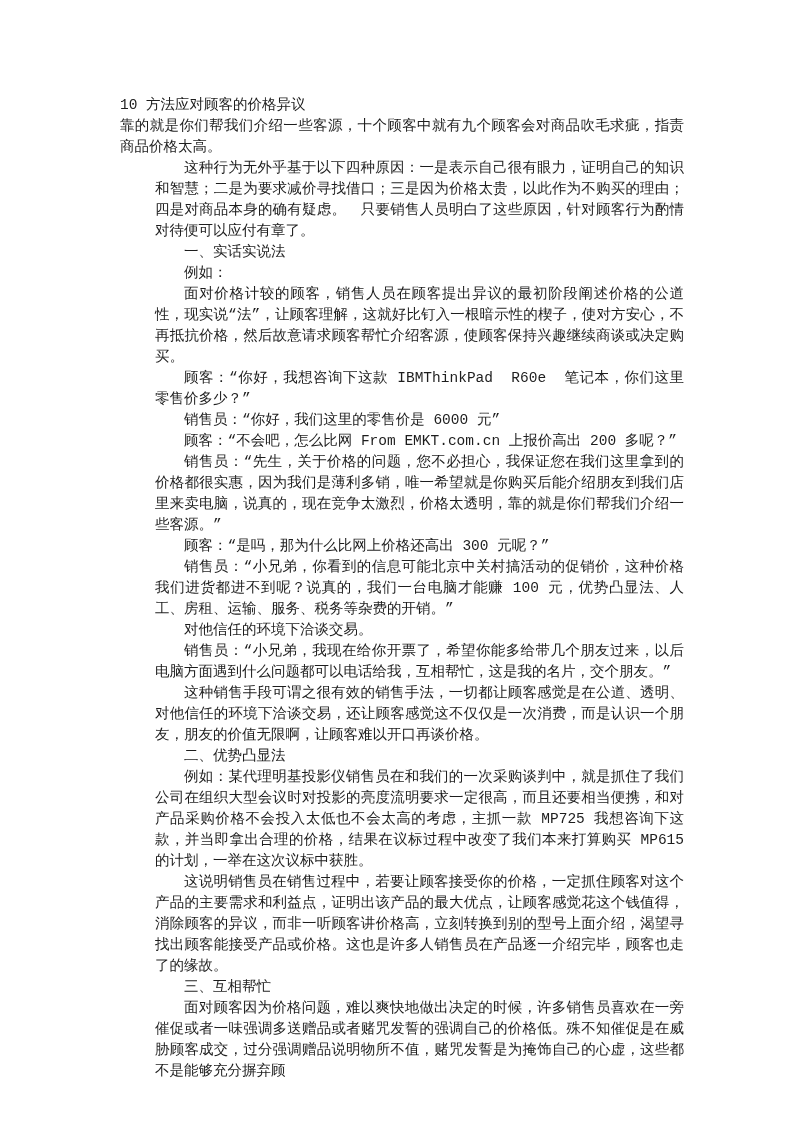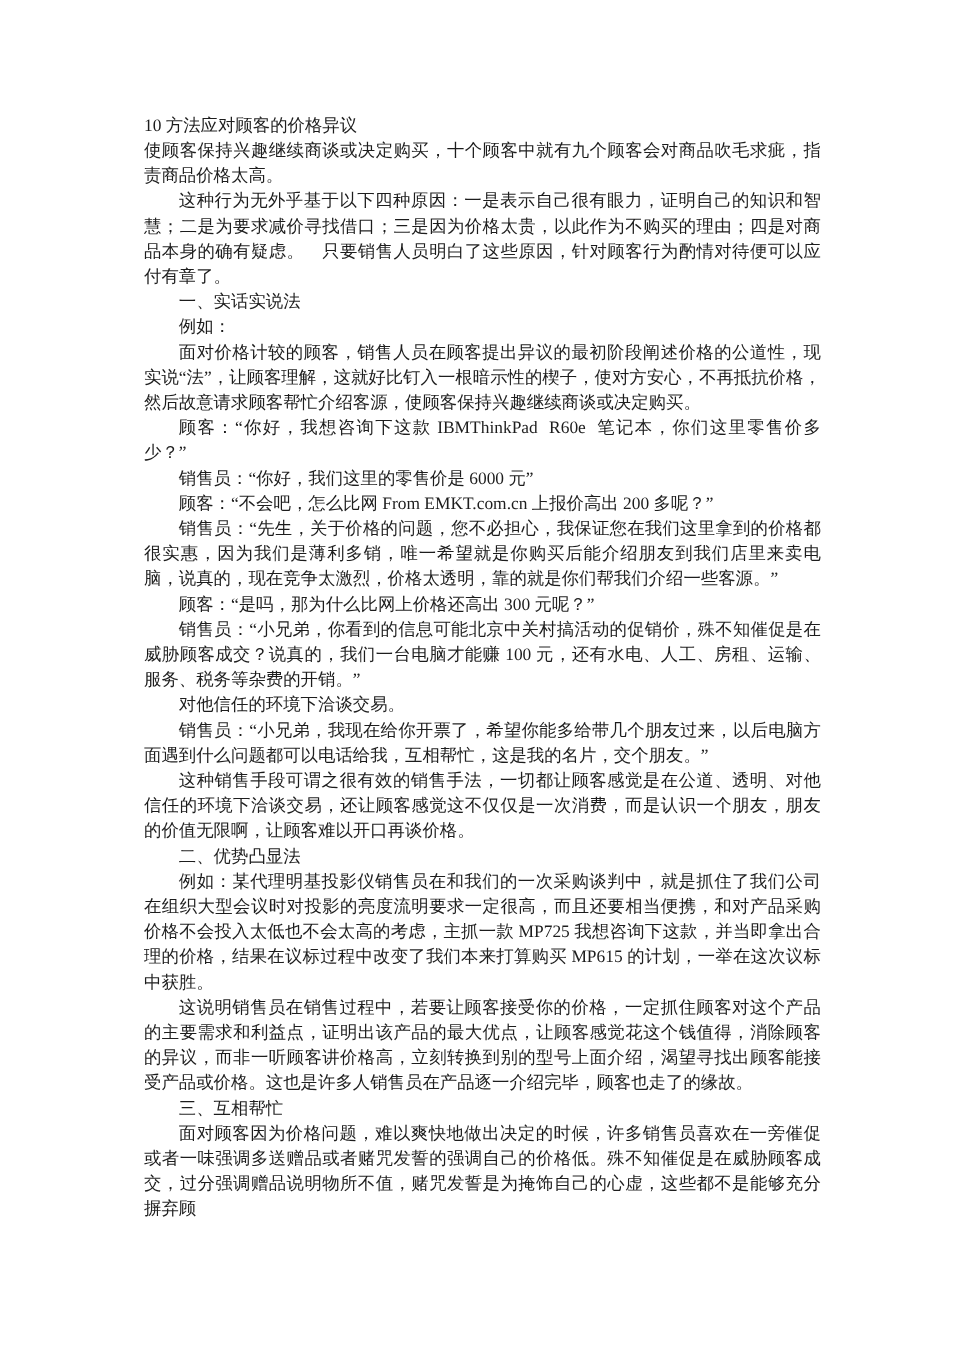--- a/index.html
+++ b/index.html
@@ -6,59 +6,60 @@
     margin: 0;
     padding: 0;
     background: #ffffff;
   }
   .page {
     position: relative;
     width: 694px;
     height: 1132px;
     background: #ffffff;
     overflow: hidden;
-    font-family: Liberation Serif, serif;
+    font-family: Liberation Mono, monospace;
   }
   .content {
     position: absolute;
     left: 120px;
     top: 95px;
     width: 564px;
   }
   .content p {
     margin: 0;
     padding: 0;
     font-size: 14.5px;
     line-height: 21px;
     color: #1d1d1d;
     text-align: justify;
     word-break: break-word;
   }
   .content p.indent {
     text-indent: 2em;
+    margin-left: 35px;
   }
 </style>
 </head>
 <body>
 
 <div class="page">
   <div class="content">
     <p>10 方法应对顾客的价格异议</p>
     <div id="paragraphs">
-        <p>使顾客保持兴趣继续商谈或决定购买，十个顾客中就有九个顾客会对商品吹毛求疵，指责商品价格太高。</p>
+        <p>靠的就是你们帮我们介绍一些客源，十个顾客中就有九个顾客会对商品吹毛求疵，指责商品价格太高。</p>
         <p class="indent">这种行为无外乎基于以下四种原因：一是表示自己很有眼力，证明自己的知识和智慧；二是为要求减价寻找借口；三是因为价格太贵，以此作为不购买的理由；四是对商品本身的确有疑虑。　只要销售人员明白了这些原因，针对顾客行为酌情对待便可以应付有章了。</p>
         <p class="indent">一、实话实说法</p>
         <p class="indent">例如：</p>
         <p class="indent">面对价格计较的顾客，销售人员在顾客提出异议的最初阶段阐述价格的公道性，现实说“法”，让顾客理解，这就好比钉入一根暗示性的楔子，使对方安心，不再抵抗价格，然后故意请求顾客帮忙介绍客源，使顾客保持兴趣继续商谈或决定购买。</p>
         <p class="indent">顾客：“你好，我想咨询下这款 IBMThinkPad&nbsp; R60e&nbsp; 笔记本，你们这里零售价多少？”</p>
         <p class="indent">销售员：“你好，我们这里的零售价是 6000 元”</p>
         <p class="indent">顾客：“不会吧，怎么比网 From EMKT.com.cn 上报价高出 200 多呢？”</p>
         <p class="indent">销售员：“先生，关于价格的问题，您不必担心，我保证您在我们这里拿到的价格都很实惠，因为我们是薄利多销，唯一希望就是你购买后能介绍朋友到我们店里来卖电脑，说真的，现在竞争太激烈，价格太透明，靠的就是你们帮我们介绍一些客源。”</p>
         <p class="indent">顾客：“是吗，那为什么比网上价格还高出 300 元呢？”</p>
-        <p class="indent">销售员：“小兄弟，你看到的信息可能北京中关村搞活动的促销价，殊不知催促是在威胁顾客成交？说真的，我们一台电脑才能赚 100 元，还有水电、人工、房租、运输、服务、税务等杂费的开销。”</p>
+        <p class="indent">销售员：“小兄弟，你看到的信息可能北京中关村搞活动的促销价，这种价格我们进货都进不到呢？说真的，我们一台电脑才能赚 100 元，优势凸显法、人工、房租、运输、服务、税务等杂费的开销。”</p>
         <p class="indent">对他信任的环境下洽谈交易。</p>
         <p class="indent">销售员：“小兄弟，我现在给你开票了，希望你能多给带几个朋友过来，以后电脑方面遇到什么问题都可以电话给我，互相帮忙，这是我的名片，交个朋友。”</p>
         <p class="indent">这种销售手段可谓之很有效的销售手法，一切都让顾客感觉是在公道、透明、对他信任的环境下洽谈交易，还让顾客感觉这不仅仅是一次消费，而是认识一个朋友，朋友的价值无限啊，让顾客难以开口再谈价格。</p>
         <p class="indent">二、优势凸显法</p>
         <p class="indent">例如：某代理明基投影仪销售员在和我们的一次采购谈判中，就是抓住了我们公司在组织大型会议时对投影的亮度流明要求一定很高，而且还要相当便携，和对产品采购价格不会投入太低也不会太高的考虑，主抓一款 MP725 我想咨询下这款，并当即拿出合理的价格，结果在议标过程中改变了我们本来打算购买 MP615 的计划，一举在这次议标中获胜。</p>
         <p class="indent">这说明销售员在销售过程中，若要让顾客接受你的价格，一定抓住顾客对这个产品的主要需求和利益点，证明出该产品的最大优点，让顾客感觉花这个钱值得，消除顾客的异议，而非一听顾客讲价格高，立刻转换到别的型号上面介绍，渴望寻找出顾客能接受产品或价格。这也是许多人销售员在产品逐一介绍完毕，顾客也走了的缘故。</p>
         <p class="indent">三、互相帮忙</p>
         <p class="indent">面对顾客因为价格问题，难以爽快地做出决定的时候，许多销售员喜欢在一旁催促或者一味强调多送赠品或者赌咒发誓的强调自己的价格低。殊不知催促是在威胁顾客成交，过分强调赠品说明物所不值，赌咒发誓是为掩饰自己的心虚，这些都不是能够充分摒弃顾</p>
       </div>
   </div>

